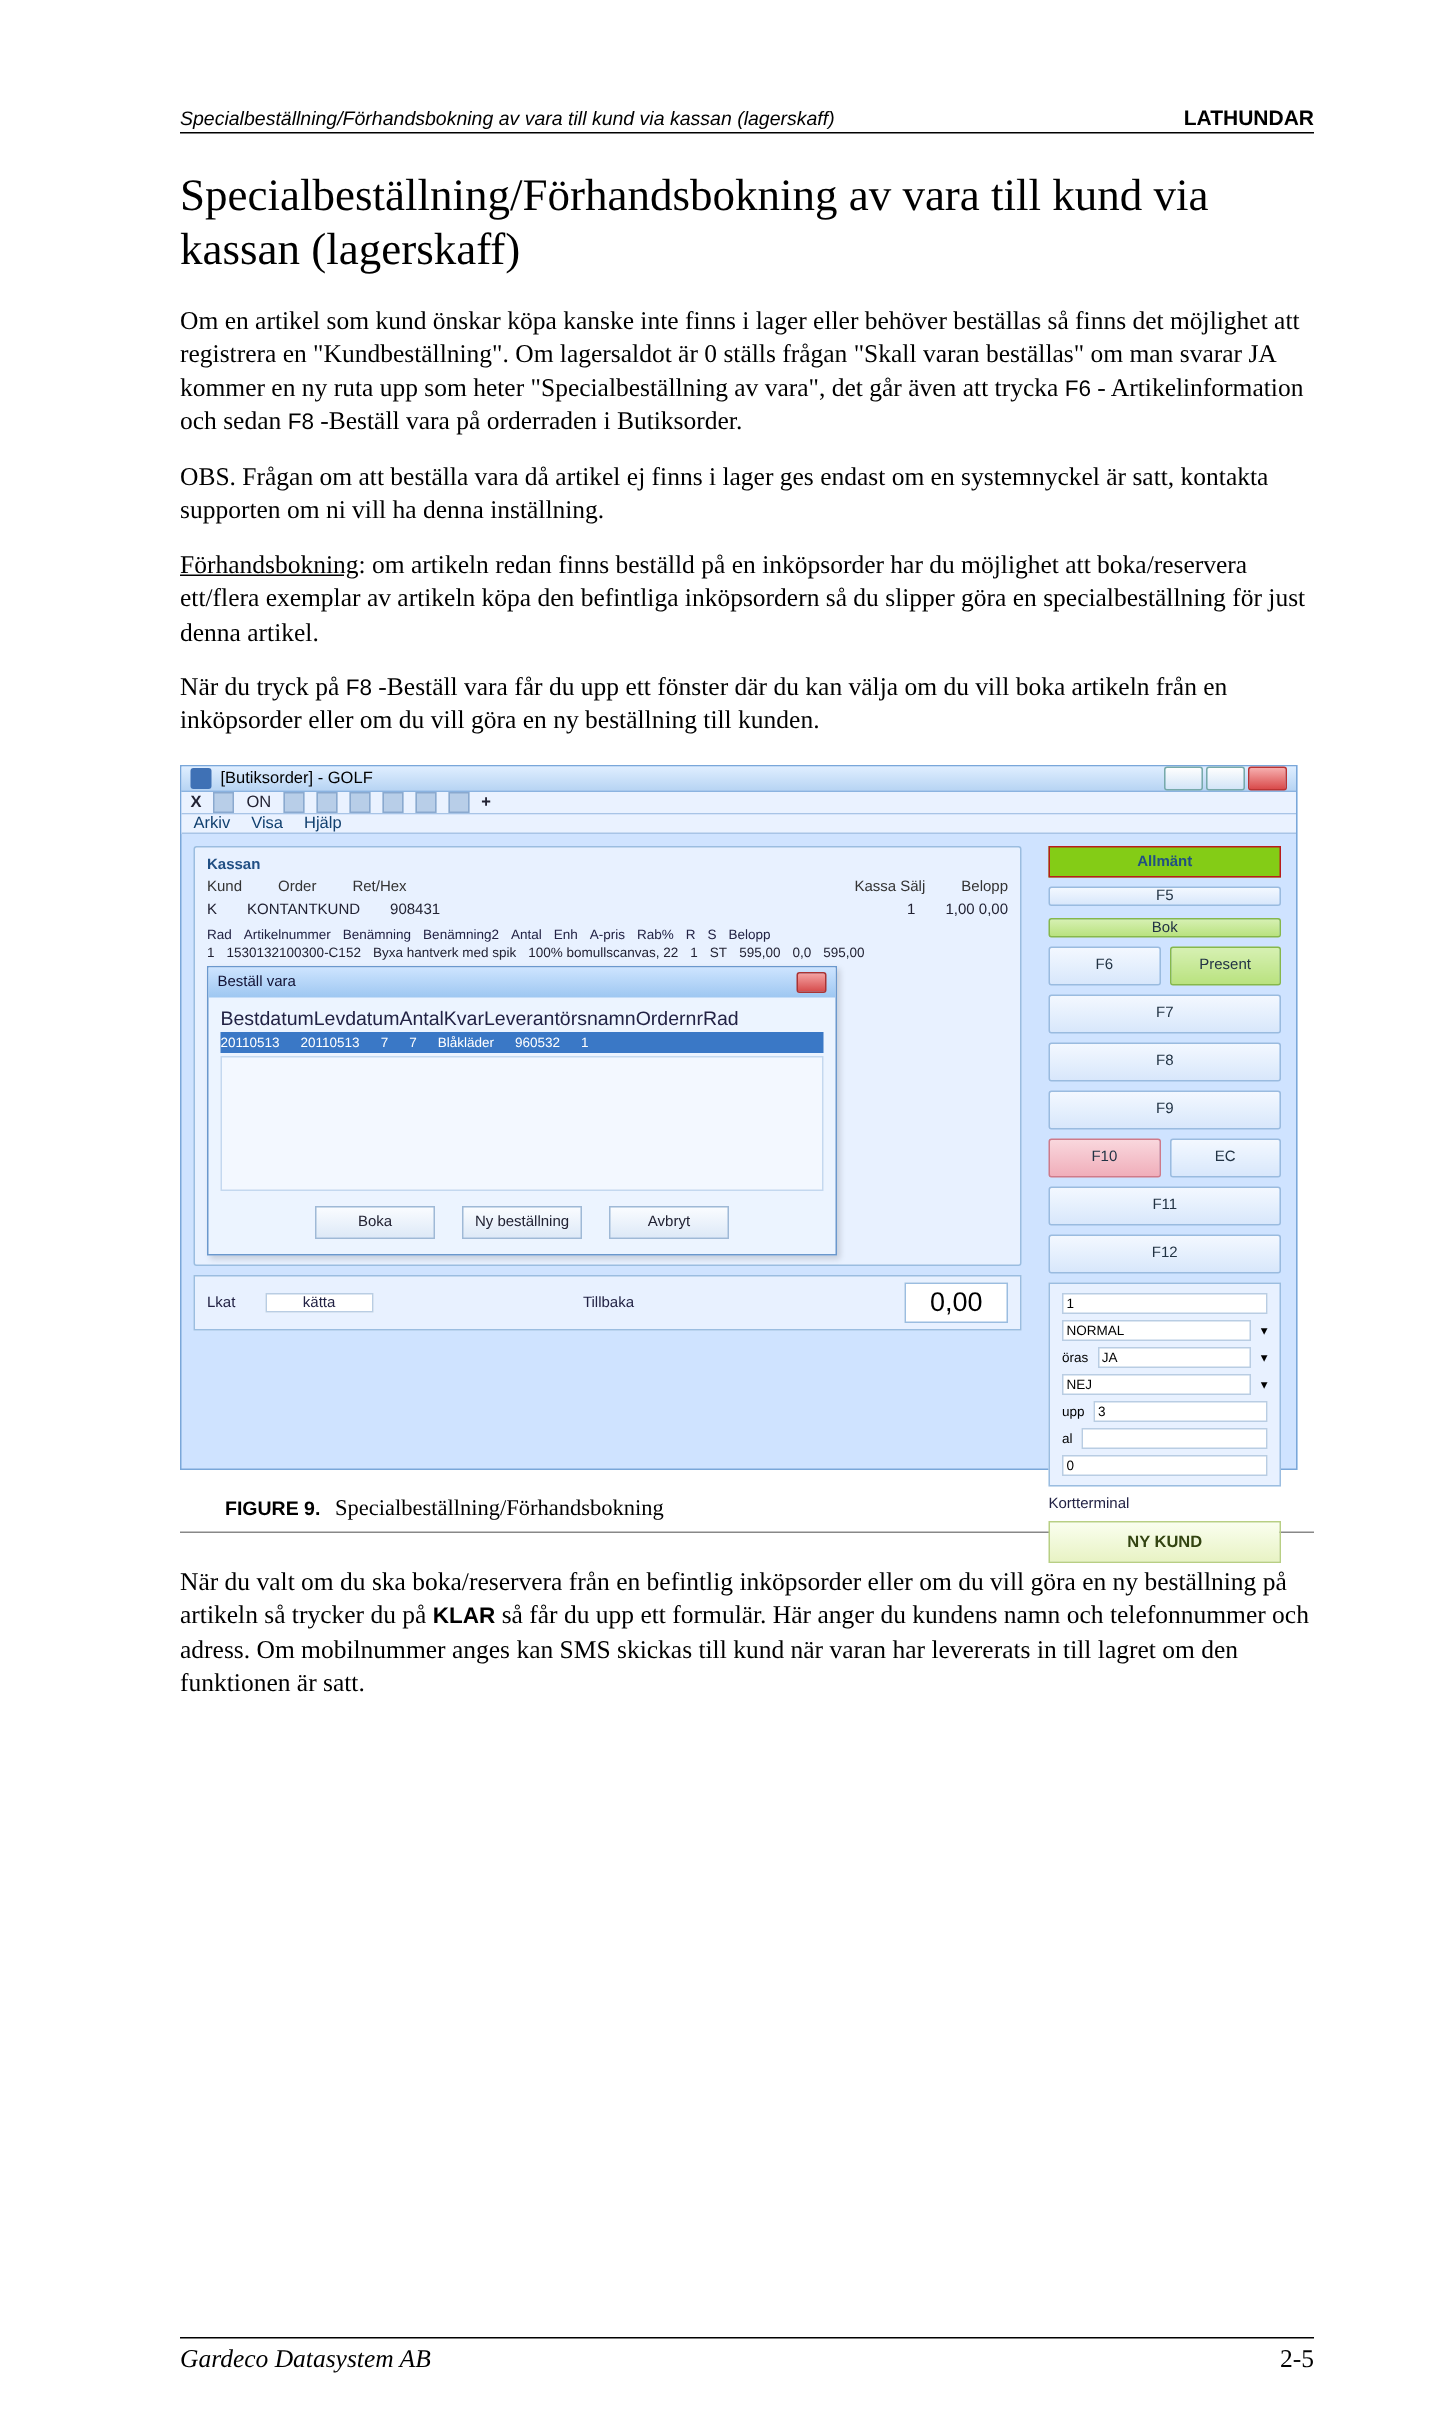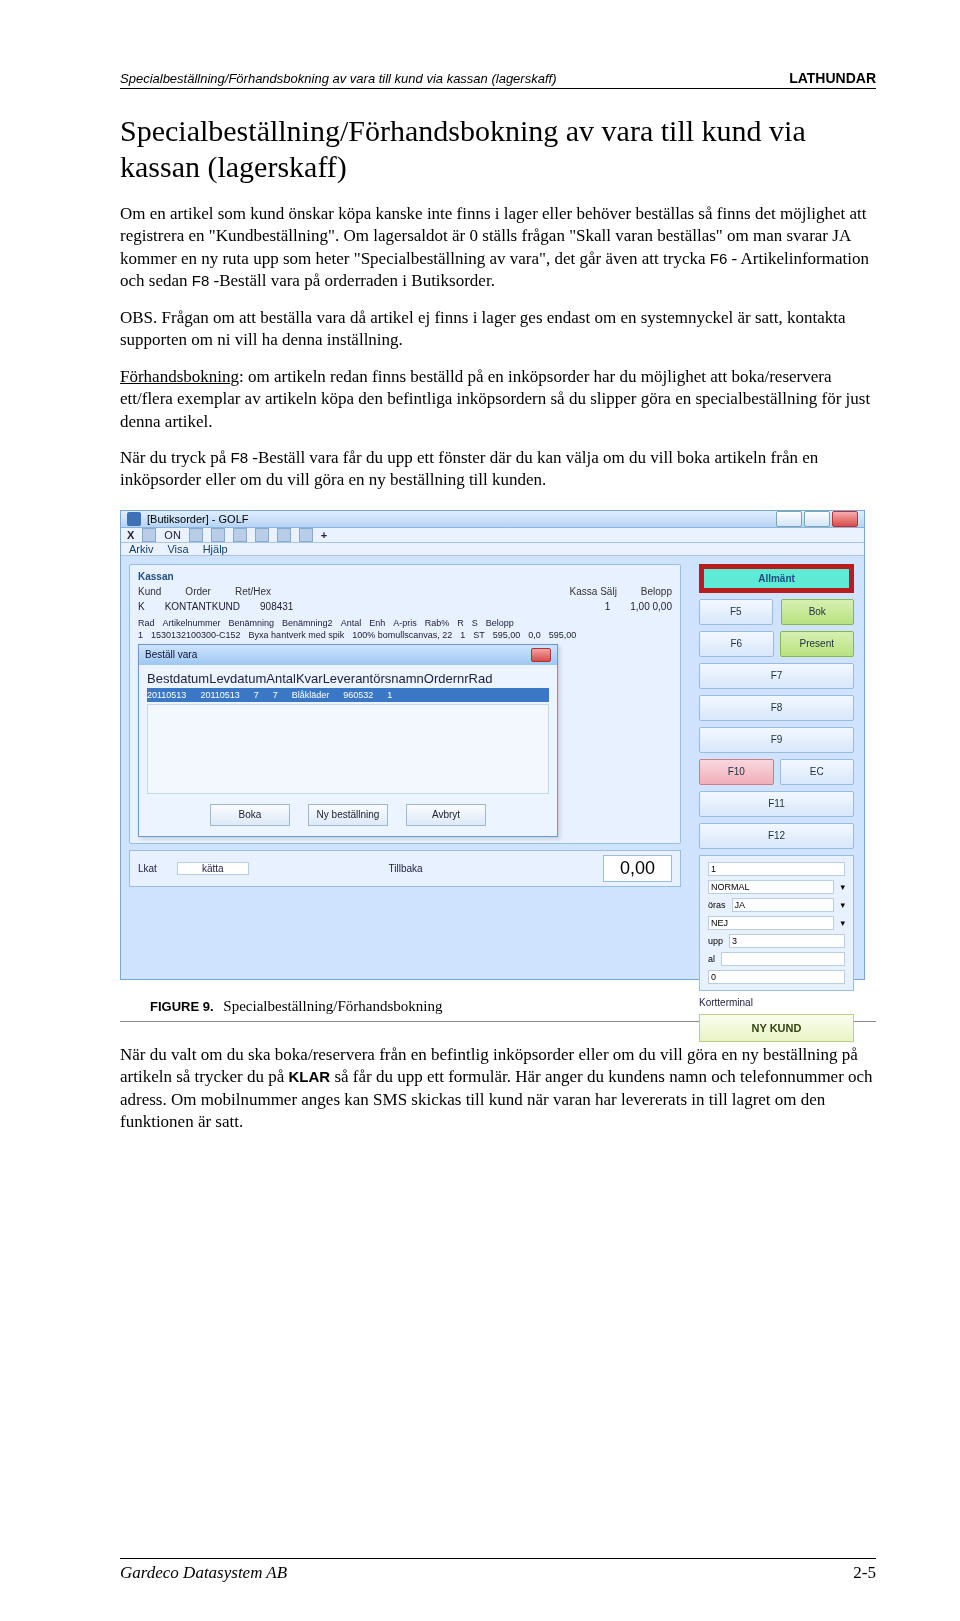--- a/index.html
+++ b/index.html
@@ -38,21 +38,21 @@
   .panel .plabel { font-weight:bold; color:#214f84; margin-bottom:4px; }
   .kund-row { display:flex; gap:24px; font-size:10px; color:#333; margin-top:4px; }
   .kund-row2 { display:flex; gap:20px; font-size:10px; margin-top:4px; }
   .minitable { margin-top:6px; font-size:9px; }
   .minitable .mh { display:flex; gap:8px; color:#224; }
   .minitable .mr { display:flex; gap:8px; margin-top:2px; }
   .minitable .mh span, .minitable .mr span { white-space:nowrap; }
   .sidebtn { height:26px; background:linear-gradient(#f3f8ff,#d8e7fb); border:1px solid #9abbdf; border-radius:2px; display:flex; align-items:center; justify-content:center; font-size:10px; color:#234; }
   .sidebtn.primary { background:linear-gradient(#d6f0b2,#b9e27f); border-color:#86b84b; }
   .sidebtn.cancel { background:linear-gradient(#f9d7dd,#f0aeba); border-color:#cf7a8a; }
-  .sidebar-top { background:#5eead4; border:5px solid #b91c1c; padding:4px 6px; font-size:10px; color:#214f84; text-align:center; font-weight:bold; }
+  .sidebar-top { background:#84cc16; border:1px solid #b91c1c; padding:4px 6px; font-size:10px; color:#214f84; text-align:center; font-weight:bold; }
   .dialog { position:relative; margin-top:4px; width:420px; background:#ecf4ff; border:1px solid #6b98cd; box-shadow:2px 2px 4px rgba(0,0,0,0.15); }
   .dialog .dbar { height:20px; background:linear-gradient(#cde4ff,#9ec7f1); display:flex; align-items:center; padding:0 6px; font-size:10px; color:#113; justify-content:space-between; }
   .dialog .dbar .dclose { width:20px; height:14px; background:linear-gradient(#f4a2a2,#d64c4c); border:1px solid #a33; border-radius:2px; }
   .dialog .dbody { padding:6px 8px 10px 8px; }
   .dialog .dh { display:flex; font-size:13px; color:#224; }
   .dialog .dr { display:flex; gap:14px; font-size:9px; background:#3a78c6; color:#fff; padding:2px 0; margin-top:2px; }
   .dialog .dfill { height:90px; background:#f3f8ff; border:1px solid #c4d8ef; margin-top:2px; }
   .dialog .dbtns { display:flex; gap:18px; justify-content:center; margin-top:10px; }
   .dbtn { width:80px; height:22px; background:linear-gradient(#fafcff,#dde9f7); border:1px solid #9fb9d6; font-size:10px; display:flex; align-items:center; justify-content:center; }
   .sideform { background:#e8f1ff; border:1px solid #9bbde0; padding:6px 8px; font-size:9px; display:flex; flex-direction:column; gap:4px; }
@@ -210,21 +210,21 @@
           <div class="bottom-row">
             <span class="tabel">Lkat</span>
             <span class="tabel" style="background:#fff;border:1px solid #b9cde3;padding:0 24px;">kätta</span>
             <span class="tabel" style="margin-left:120px">Tillbaka</span>
             <span class="totalbox">0,00</span>
           </div>
         </div>
 
         <div class="shot-right">
           <div class="sidebar-top">Allmänt</div>
-          <div style="display:flex; gap:8px;">
+          <div style="display:flex; gap:8px;flex-direction:column;">
             <div class="sidebtn" style="flex:1">F5</div>
             <div class="sidebtn primary" style="flex:1">Bok</div>
           </div>
           <div style="display:flex; gap:6px;">
             <div class="sidebtn" style="flex:1">F6</div>
             <div class="sidebtn primary" style="flex:1">Present</div>
           </div>
           <div class="sidebtn">F7</div>
           <div class="sidebtn">F8</div>
           <div class="sidebtn">F9</div>

